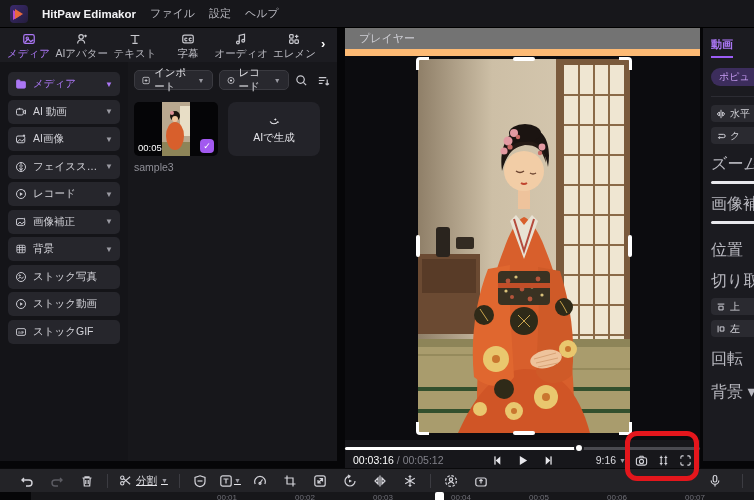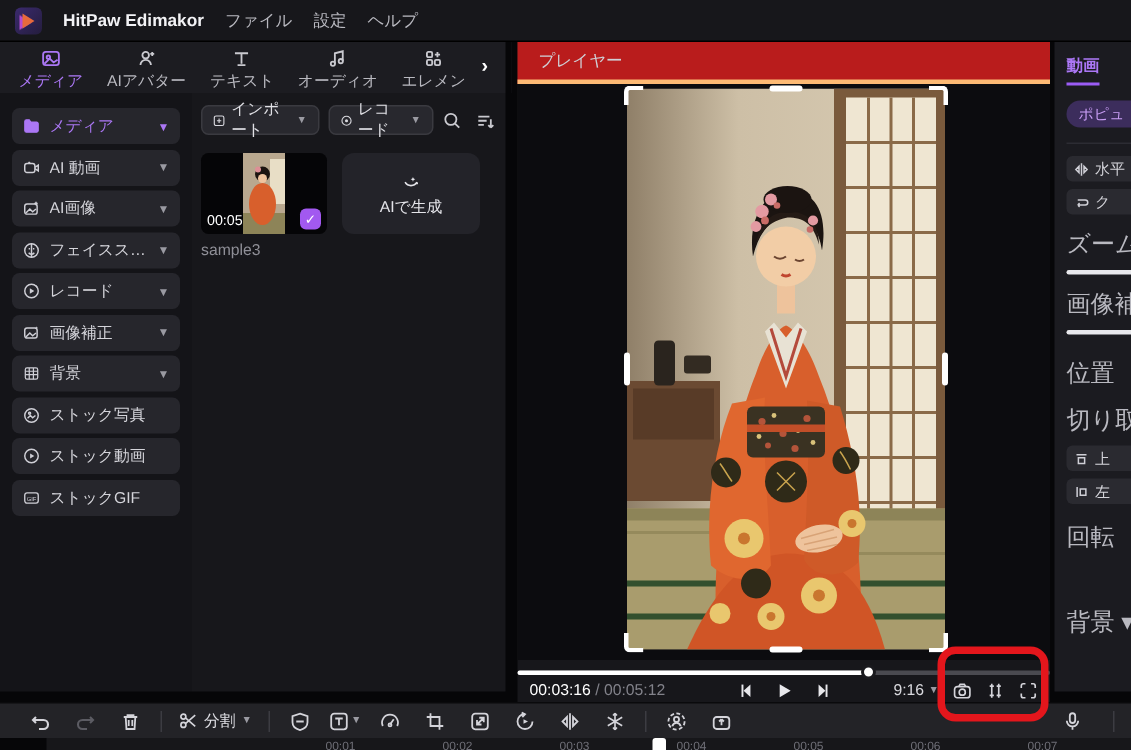--- a/index.html
+++ b/index.html
@@ -56,21 +56,21 @@
   .clip-check { position:absolute; right:4px; bottom:3px; width:14px; height:14px; border-radius:4px;
     background:#a259f0; color:#fff; font-size:9px; display:flex; align-items:center; justify-content:center; }
   .clip-name { margin-top:5px; font-size:10.5px; color:#8f8f97; }
   .ai-gen { width:92px; height:54px; background:#232329; border-radius:8px; display:flex; flex-direction:column;
     align-items:center; justify-content:center; gap:3px; font-size:10.5px; color:#e4e4e9; }
   .ai-gen svg { width:14px; height:14px; stroke:#e4e4e9; }
 
   
   .player { position:absolute; left:345px; top:28px; width:355px; height:440px; background:#17171b; }
   .player-head { height:28px; display:flex; align-items:center; padding-left:14px; font-size:11px; color:#cfcfd5;
-    background:#b91c1c; border-bottom:3px solid #fdba74; }
+    background:#737373; border-bottom:7px solid #fdba74; }
   .stage { position:absolute; left:0; top:28px; width:355px; height:384px; background:#0c0c0f; }
   .video-frame { position:absolute; left:73px; top:3px; width:212px; height:374px; }
   .video-frame svg.art { width:212px; height:374px; display:block; }
   .handle { position:absolute; background:#fff; border-radius:3px; }
   .h-corner { width:13px; height:13px; background:transparent; border:3px solid #fff; }
   .h-tl { left:-2px; top:-2px; border-right:none; border-bottom:none; border-radius:4px 0 0 0; }
   .h-tr { right:-2px; top:-2px; border-left:none; border-bottom:none; border-radius:0 4px 0 0; }
   .h-bl { left:-2px; bottom:-2px; border-right:none; border-top:none; border-radius:0 0 0 4px; }
   .h-br { right:-2px; bottom:-2px; border-left:none; border-top:none; border-radius:0 0 4px 0; }
   .h-top { left:50%; top:-2px; width:22px; height:4px; margin-left:-11px; }
@@ -104,21 +104,21 @@
   .props-btn { width:70px; height:17px; background:#2a2a30; border-radius:4px; color:#d4d4da; font-size:10px;
     display:flex; align-items:center; gap:4px; padding:0 5px; margin-bottom:5px; }
   .props-btn svg { width:10px; height:10px; stroke:#cfcfd6; flex:none; }
   .props-label { font-size:16px; color:#b9b9c0; margin:10px 0 6px 0; white-space:nowrap; }
   .props-slider { width:70px; height:3px; background:#e8e8ec; border-radius:2px; margin-bottom:6px; }
   .props .swatch { display:inline-block; width:8px; height:8px; border-radius:50%; background:#0a0a0c;
     border:1px solid #555; vertical-align:middle; margin-left:4px; }
 
   
   .toolbar { position:absolute; left:0; top:468px; width:754px; height:24px; background:#232327;
-    border-top:1px solid #0a0a0c; display:flex; align-items:center; gap:0; padding-left:12px; }
+    border-top:1px solid #0a0a0c; display:flex; align-items:center; gap:0; padding-left:12px;text-decoration:underline; }
   .tool { width:30px; display:flex; align-items:center; justify-content:center; }
   .tool svg { width:14px; height:14px; stroke:#d4d4da; }
   .tool.dim svg { stroke:#5c5c63; }
   .tool-split { display:flex; align-items:center; gap:4px; padding:0 6px; font-size:10.5px; color:#e0e0e5; }
   .tool-split svg { width:13px; height:13px; stroke:#d4d4da; }
   .tool-split .caret { font-size:7px; color:#9a9aa2; }
   .tb-div { width:1px; height:14px; background:#3c3c42; margin:0 5px; }
   .tool .caret { font-size:7px; color:#9a9aa2; margin-left:1px; }
   .tool-mic { position:absolute; left:700px; }
   .tb-div-far { position:absolute; left:737px; }
@@ -162,20 +162,27 @@
           <path d="M3 13c0-2.2 1.8-4 4-4s4 1.8 4 4"></path>
           <path d="M12 3v3M10.5 4.5h3"></path>
         </svg>
       <span>AIアバター</span>
     </div>
     <div class="tab">
       <svg viewBox="0 0 16 16" fill="none" stroke-width="1.4">
           <path d="M3 4h10M8 4v8M5 13h6"></path>
         </svg>
       <span>テキスト</span>
+    </div>
+    <div class="tab">
+      <svg viewBox="0 0 16 16" fill="none" stroke-width="1.4">
+          <rect x="2" y="3.5" width="12" height="9" rx="2"></rect>
+          <path d="M7 7.5c-.5-.8-2-.8-2.4 0-.3.6-.3 1.4 0 2 .4.8 1.9.8 2.4 0M12 7.5c-.5-.8-2-.8-2.4 0-.3.6-.3 1.4 0 2 .4.8 1.9.8 2.4 0"></path>
+        </svg>
+      <span>字幕</span>
     </div>
     <div class="tab">
       <svg viewBox="0 0 16 16" fill="none" stroke-width="1.4">
           <path d="M6 12V4l6-1.5V10"></path>
           <circle cx="4.5" cy="12" r="1.6"></circle>
           <circle cx="10.5" cy="10" r="1.6"></circle>
         </svg>
       <span>オーディオ</span>
     </div>
     <div class="tab">
@@ -522,21 +529,21 @@
         </svg>
       <span>上</span>
     </div>
     <div class="props-btn">
       <svg viewBox="0 0 12 12" fill="none" stroke-width="1.2">
           <path d="M2.5 2v8M5 3.5h4.5v5H5z"></path>
         </svg>
       <span>左</span>
     </div>
     <div class="props-label" style="margin-top:12px">回転</div>
-    <div class="props-label" style="margin-top:36px"><span>背景 ▾</span><span class="swatch"></span></div>
+    <div class="props-label" style="margin-top:12px"><span>背景 ▾</span><span class="swatch"></span></div>
   </div>
 
   <div class="toolbar">
     <div class="tool">
         <svg viewBox="0 0 14 14" fill="none" stroke-width="1.4">
           <path d="M4 4 2 6l2 2M2.3 6H9a3 3 0 0 1 0 6H6"></path>
         </svg>
       </div>
     <div class="tool dim">
         <svg viewBox="0 0 14 14" fill="none" stroke-width="1.4">

